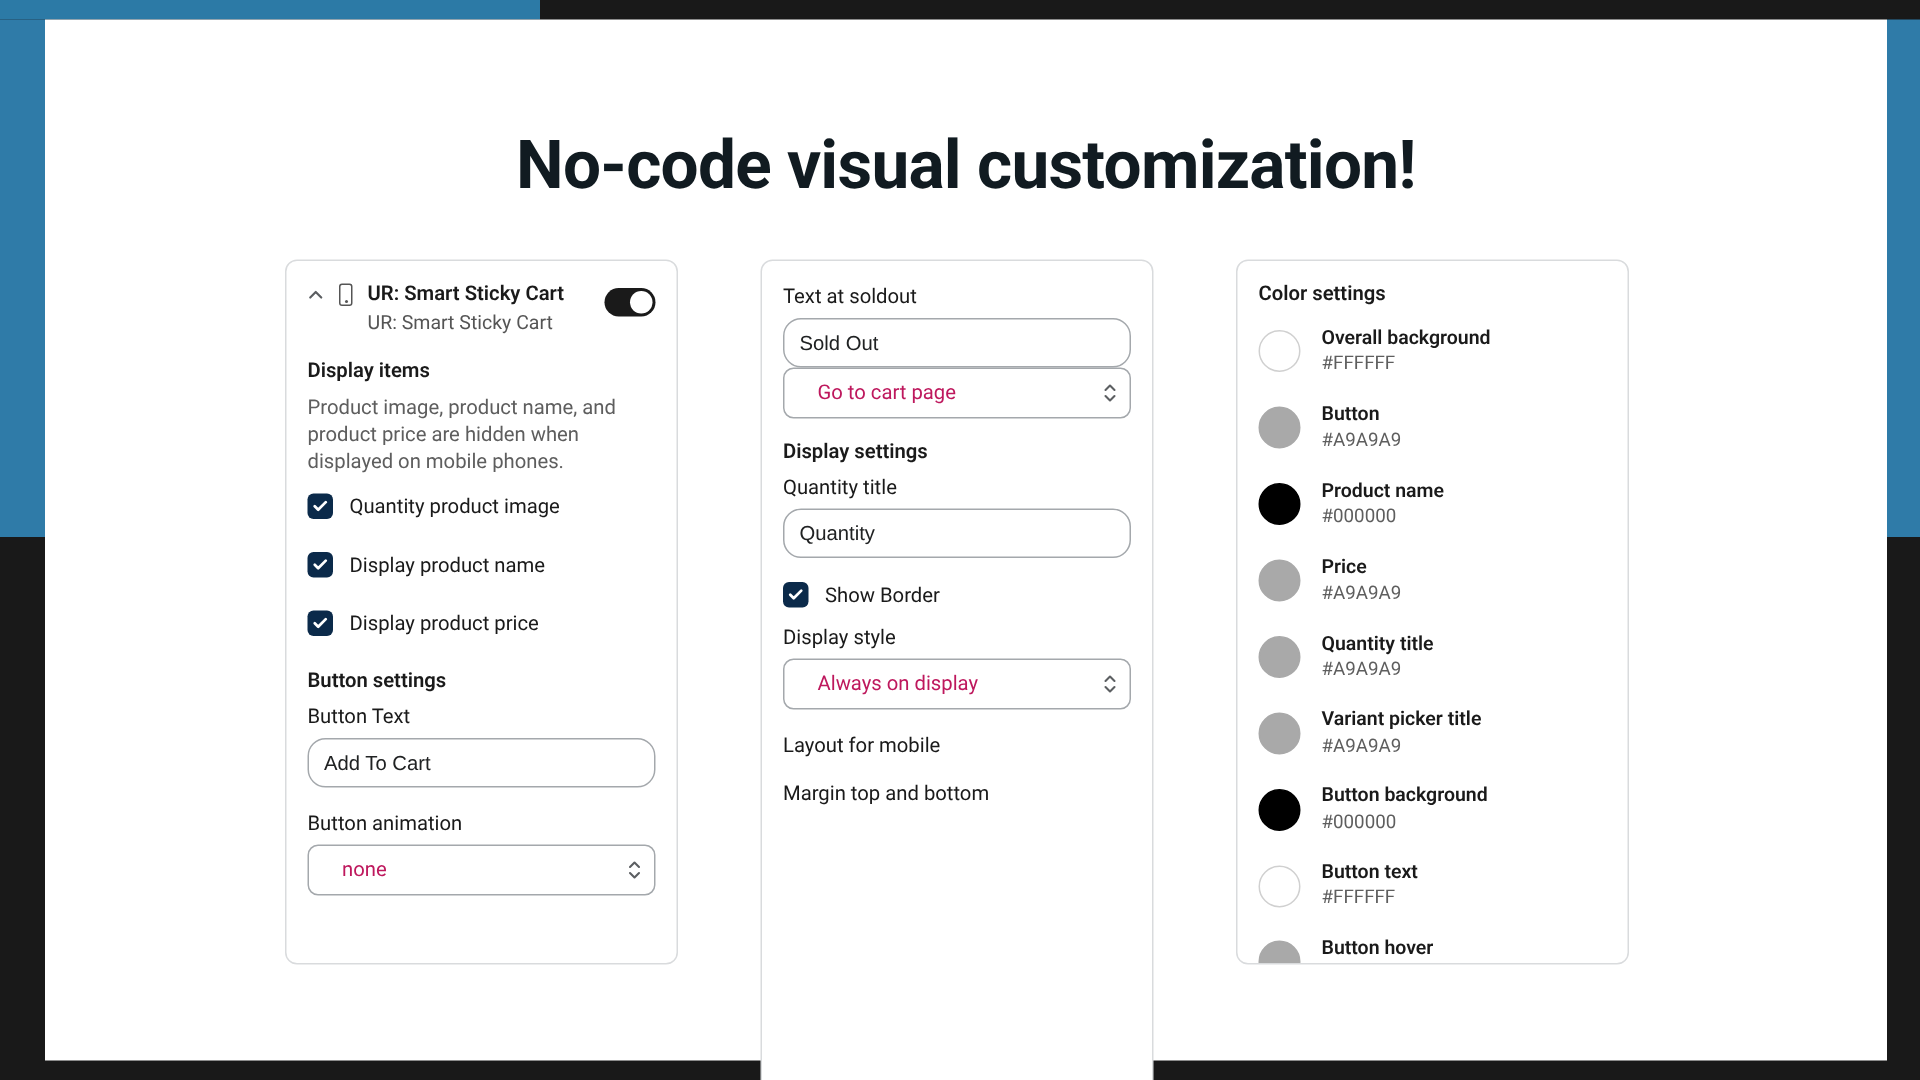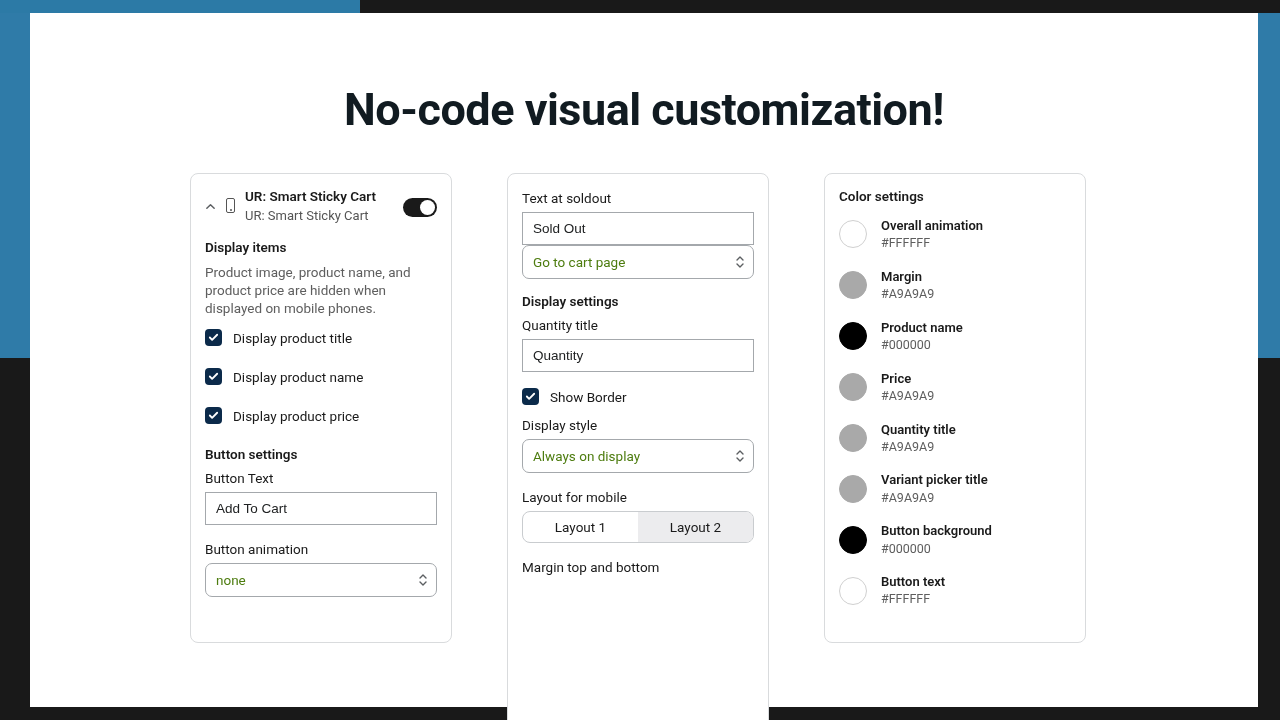--- a/index.html
+++ b/index.html
@@ -56,21 +56,21 @@
     font-size: 13.5px;
     color: #1a1a1a;
     overflow: hidden;
     height: 470px;
     position: relative;
   }
 
   
   .p1-head {
     display: flex;
-    align-items: center;
+    align-items: flex-start;
     gap: 10px;
     margin-bottom: 14px;
   }
   .chev {
     margin-top: 3px;
     width: 11px; height: 11px;
   }
   .dev-icon {
     width: 9px; height: 15px;
     border: 1.6px solid #555;
@@ -117,33 +117,33 @@
     width: 17px; height: 17px; border-radius: 4px;
     background: #0b2a4a;
     display: flex; align-items: center; justify-content: center;
   }
   .chkbox svg { width: 11px; height: 11px; }
 
   .field-label { font-size: 13.5px; color:#1a1a1a; margin-bottom: 6px; margin-top: 6px;}
   .text-input {
     width: 100%;
     border: 1px solid #a4a8ac;
-    border-radius: 0;
+    border-radius: 12px;
     padding: 8px 10px;
     font-size: 13.5px;
     color: #202223;
     background:#fff;
   }
   .select {
     width: 100%;
     border: 1px solid #a4a8ac;
     border-radius: 7px;
-    padding: 8px 28px 8px 10px;
-    font-size: 13.5px;
-    color: #4d7c0f;
+    padding: 8px 28px 8px 22px;
+    font-size: 13.5px;
+    color: #be185d;
     background:#fff;
     position: relative;
   }
   .select .updown {
     position: absolute; right: 8px; top: 50%; transform: translateY(-50%);
     width: 10px; height: 14px;
   }
 
   
   .panel.mid { height: 596px; }
@@ -208,21 +208,21 @@
 
       <div class="section-label">Display items</div>
       <div class="helper">Product image, product name, and product price are hidden when displayed on mobile phones.</div>
 
       <div class="chk-row">
         <span class="chkbox">
             <svg viewBox="0 0 12 12">
               <path d="M2 6l2.5 2.5L10 3" fill="none" stroke="#fff" stroke-width="2" stroke-linecap="round" stroke-linejoin="round"></path>
             </svg>
           </span>
-        <span>Display product title</span>
+        <span>Quantity product image</span>
       </div>
       <div class="chk-row">
         <span class="chkbox">
             <svg viewBox="0 0 12 12">
               <path d="M2 6l2.5 2.5L10 3" fill="none" stroke="#fff" stroke-width="2" stroke-linecap="round" stroke-linejoin="round"></path>
             </svg>
           </span>
         <span>Display product name</span>
       </div>
       <div class="chk-row">
@@ -275,43 +275,39 @@
 
       <div class="field-label">Display style</div>
       <div class="select">
         <span>Always on display</span>
         <svg class="updown" viewBox="0 0 10 14">
             <path d="M2 5l3-3 3 3M2 9l3 3 3-3" fill="none" stroke="#5c5f62" stroke-width="1.4" stroke-linecap="round" stroke-linejoin="round"></path>
           </svg>
       </div>
 
       <div class="field-label" style="margin-top:16px">Layout for mobile</div>
-      <div class="seg">
-        <div>Layout 1</div>
-        <div class="sel">Layout 2</div>
-      </div>
 
       <div class="field-label" style="margin-top:16px">Margin top and bottom</div>
       <div class="cutbox"></div>
     </div>
 
     <div class="panel right">
       <div class="section-label">Color settings</div>
 
       <div class="color-row">
         <span class="swatch" style="background:#ffffff;"></span>
         <div class="color-txt">
-          <div class="color-name">Overall animation</div>
+          <div class="color-name">Overall background</div>
           <div class="color-hex">#FFFFFF</div>
         </div>
       </div>
       <div class="color-row">
         <span class="swatch" style="background:#A9A9A9;border-color:#A9A9A9;"></span>
         <div class="color-txt">
-          <div class="color-name">Margin</div>
+          <div class="color-name">Button</div>
           <div class="color-hex">#A9A9A9</div>
         </div>
       </div>
       <div class="color-row">
         <span class="swatch" style="background:#000000;border-color:#000000;"></span>
         <div class="color-txt">
           <div class="color-name">Product name</div>
           <div class="color-hex">#000000</div>
         </div>
       </div>
@@ -343,17 +339,24 @@
           <div class="color-hex">#000000</div>
         </div>
       </div>
       <div class="color-row">
         <span class="swatch" style="background:#ffffff;"></span>
         <div class="color-txt">
           <div class="color-name">Button text</div>
           <div class="color-hex">#FFFFFF</div>
         </div>
       </div>
+      <div class="color-row">
+        <span class="swatch" style="background:#A9A9A9;border-color:#A9A9A9;"></span>
+        <div class="color-txt">
+          <div class="color-name">Button hover</div>
+          <div class="color-hex">#A9A9A9</div>
+        </div>
+      </div>
 
     </div>
 
   </div>
 </div>
 
 </body></html>

